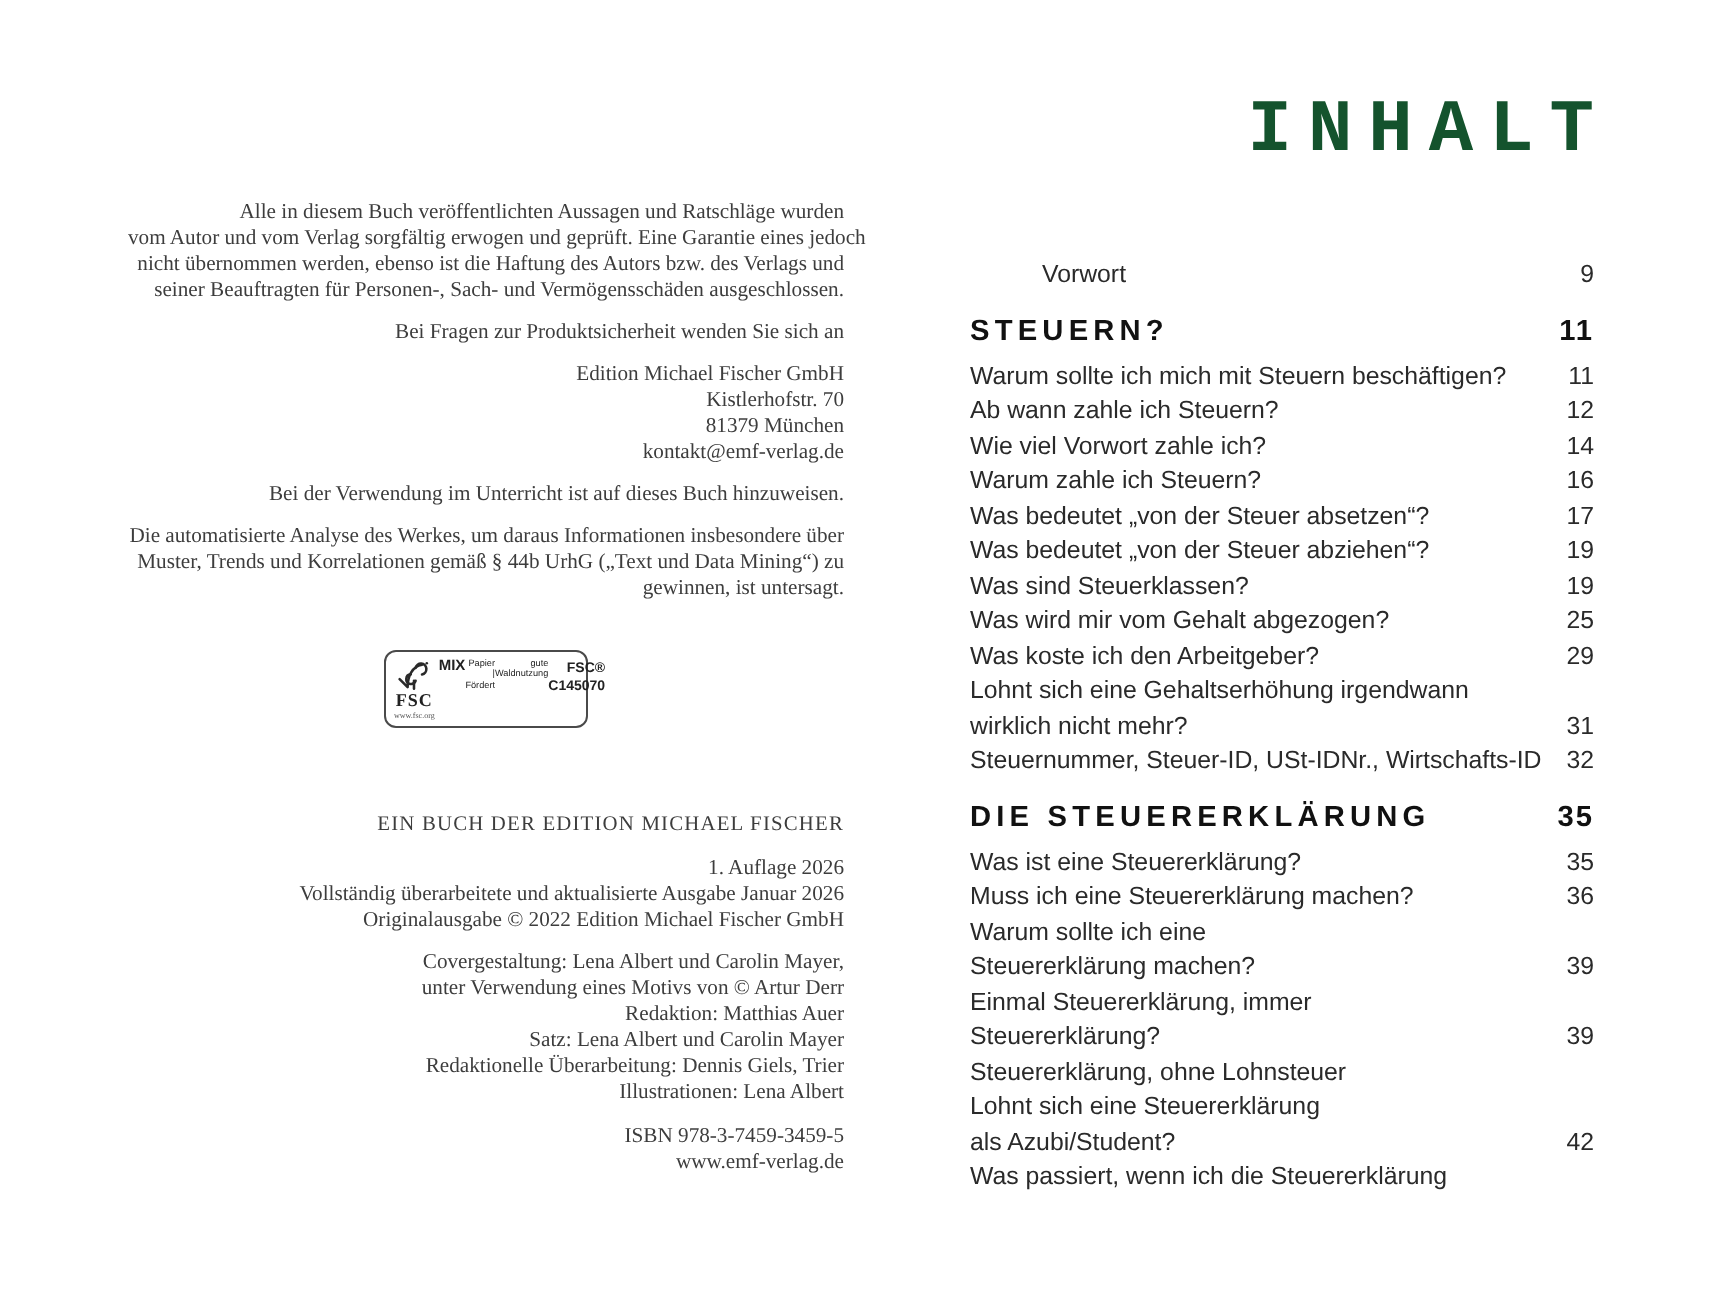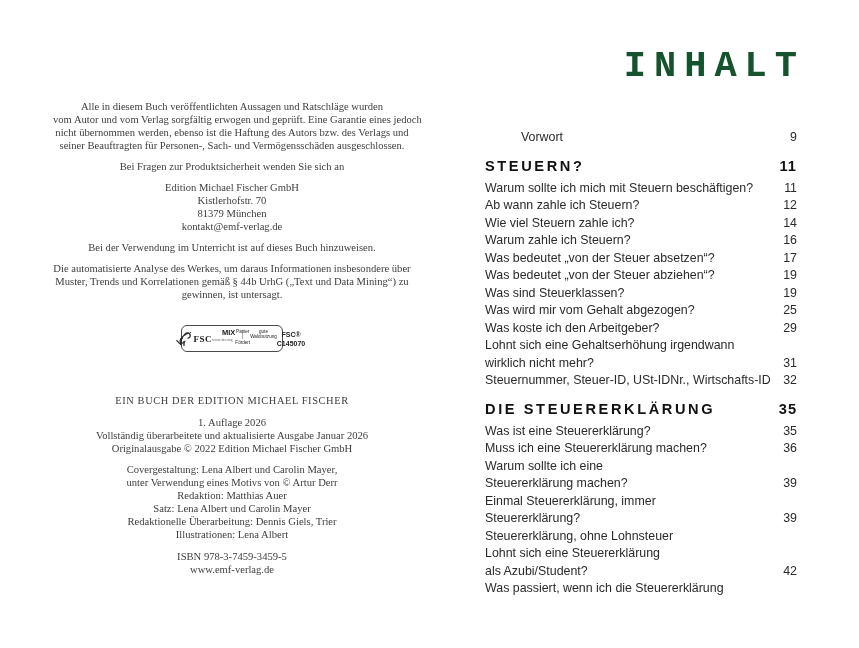--- a/index.html
+++ b/index.html
@@ -3,34 +3,34 @@
 <meta charset="utf-8">
 <style>
   html,body { margin:0; padding:0; background:#e8e8e8; }
   .canvas {
     position:relative; width:859px; height:648px; background:#ffffff;
     overflow:hidden; color:#333;
   }
 
   
   .left-page {
-    position:absolute; left:53px; top:100px; width:358px;
-    text-align:center; font-family:"Liberation Serif", serif;
+    position:absolute; left:64px; top:100px; width:358px;
+    text-align:right; font-family:"Liberation Serif", serif;
     font-size:10.6px; line-height:13px; color:#3d3d3d;
   }
   .left-page .block { margin:0 0 8px 0; }
   .left-page .line { white-space:nowrap; }
 
   .fsc-box {
     width:92px; margin:24px auto 0 auto; border:1.2px solid #4a4a4a;
     border-radius:6px; display:flex; align-items:stretch; padding:3px 4px;
     background:#fff;
   }
   .fsc-left {
-    width:34px; display:flex; flex-direction:row; align-items:center;
+    width:34px; display:flex; flex-direction:column; align-items:center;
     justify-content:center; padding:1px 2px 0 0;
   }
   .fsc-left svg { display:block; }
   .fsc-brand { font-family:"Liberation Serif", serif; font-weight:bold; font-size:9px; line-height:9px; letter-spacing:0.5px; color:#222; }
   .fsc-url { font-size:4px; line-height:5px; color:#555; }
   .fsc-right {
     flex:1; display:flex; flex-direction:row; justify-content:center;
     font-family:"Liberation Sans", sans-serif; color:#222;
   }
   .fsc-mix { font-weight:bold; font-size:7.5px; line-height:8px; }
@@ -157,21 +157,21 @@
 
       <div class="toc-row">
         <span class="toc-label">Warum sollte ich mich mit Steuern beschäftigen?</span>
         <span class="toc-page">11</span>
       </div>
       <div class="toc-row">
         <span class="toc-label">Ab wann zahle ich Steuern?</span>
         <span class="toc-page">12</span>
       </div>
       <div class="toc-row">
-        <span class="toc-label">Wie viel Steuern zahle ich?</span>
+        <span class="toc-label">Wie viel Vorwort zahle ich?</span>
         <span class="toc-page">14</span>
       </div>
       <div class="toc-row">
         <span class="toc-label">Warum zahle ich Steuern?</span>
         <span class="toc-page">16</span>
       </div>
       <div class="toc-row">
         <span class="toc-label">Was bedeutet „von der Steuer absetzen“?</span>
         <span class="toc-page">17</span>
       </div>

